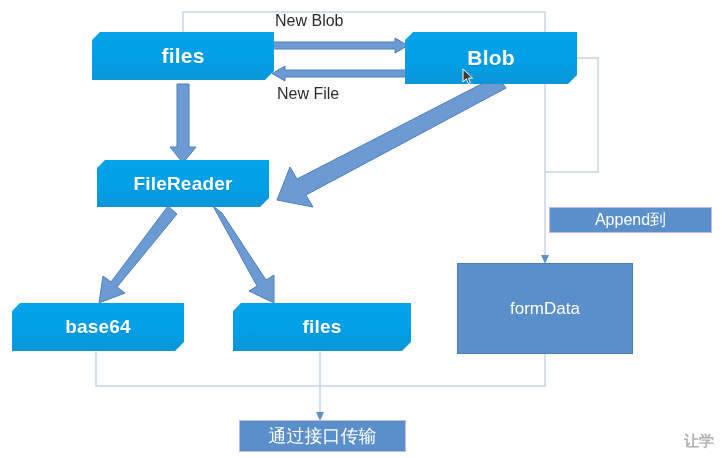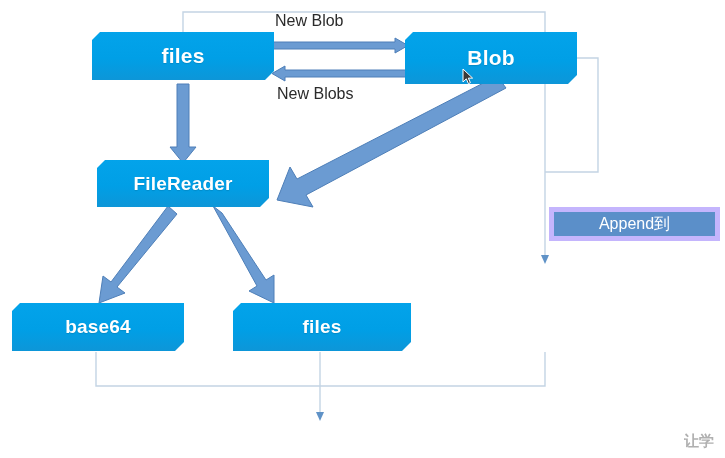--- a/index.html
+++ b/index.html
@@ -60,21 +60,21 @@
     white-space: nowrap;
     z-index: 6;
     user-select: none;
   }
   .tag-box {
     position: absolute;
     display: flex;
     align-items: center;
     justify-content: center;
     background: #5b8fc9;
-    border: 5px solid #c4b5fd;
+    border: 1px solid #c4b5fd;
     color: #ffffff;
     z-index: 6;
     user-select: none;
   }
   .rect-node {
     position: absolute;
     display: flex;
     align-items: center;
     justify-content: center;
     background: #5b8fc9;
@@ -173,29 +173,35 @@
   <div class="node node-cyan" style="left:12px; top:303px; width:172px; height:48px; font-size:19px;border-radius:10px;">
     <span class="node-shape"></span>
     <span class="node-label">base64</span>
   </div>
 
   <div class="node node-cyan" style="left:233px; top:303px; width:178px; height:48px; font-size:19px;">
     <span class="node-shape"></span>
     <span class="node-label">files</span>
   </div>
 
+  <div class="rect-node" style="left:457px; top:263px; width:174px; height:89px; font-size:17px;">
+    <span>formData</span>
+  </div>
 
   <div class="edge-label" style="left:275px; top:12px;text-align:center;">New Blob</div>
 
-  <div class="edge-label" style="left:277px; top:85px;">New Blobs</div>
+  <div class="edge-label" style="left:277px; top:85px;">New File</div>
 
   <div class="tag-box" style="left:549px; top:207px; width:161px; height:24px; font-size:16px;">
     <span>Append到</span>
   </div>
 
+  <div class="tag-box" style="left:239px; top:420px; width:165px; height:30px; font-size:18px;">
+    <span>通过接口传输</span>
+  </div>
 
   <div class="watermark" style="left:684px; top:432px; width:41px;">让学</div>
 
   <div class="cursor-icon" style="left:462px; top:68px;">
     <svg width="12" height="17" viewBox="0 0 12 17" xmlns="http://www.w3.org/2000/svg">
       <path d="M1,1 L1,14 L4.3,10.8 L6.4,15.6 L8.4,14.7 L6.3,10.1 L10.6,10.1 Z" fill="#3a3a3a" stroke="#ffffff" stroke-width="1"></path>
     </svg>
   </div>
 
 </div>

